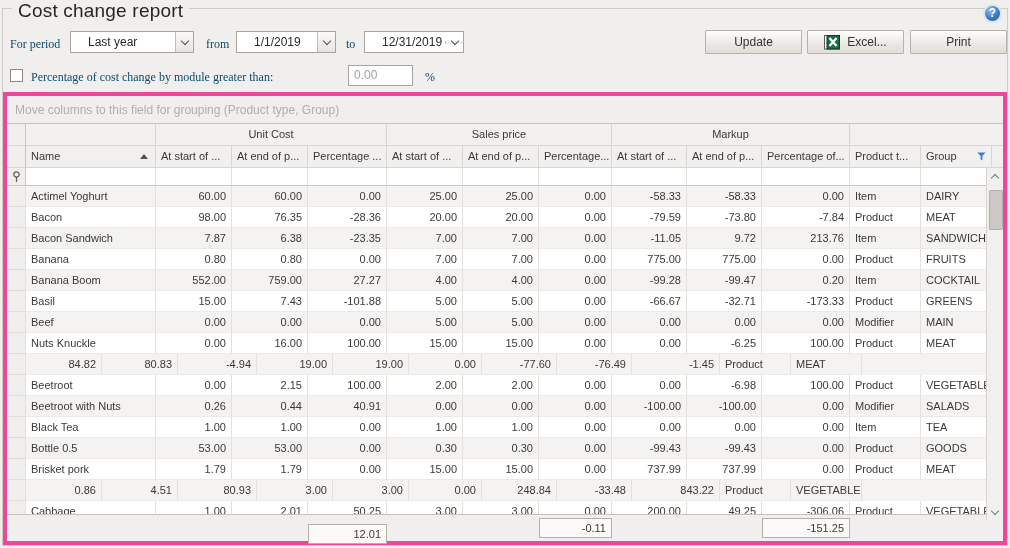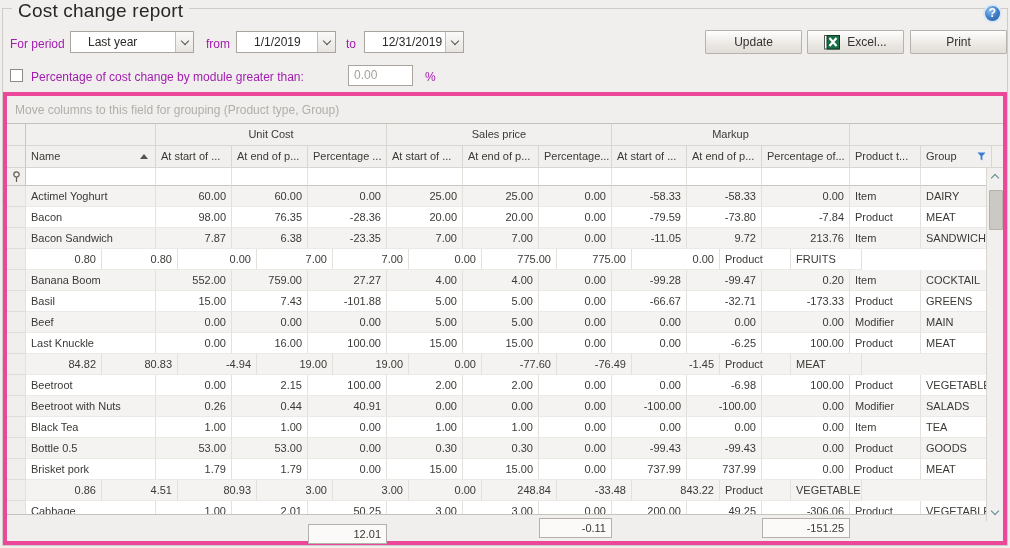--- a/index.html
+++ b/index.html
@@ -18,21 +18,21 @@
     font-size:19px;color:#292724;letter-spacing:.2px;}
 
   
   .help{position:absolute;left:983px;top:4px;width:19px;height:19px;
     border-radius:50%;
     background:radial-gradient(circle at 35% 28%, #8cc0f0 0%, #3a79c4 55%, #2a5c9e 100%);
     border:2px solid #d9e6f5;box-sizing:border-box;
     color:#fff;font-weight:bold;font-size:12px;line-height:15px;text-align:center;cursor:pointer;}
 
   
-  .lbl{position:absolute;font-size:12px;color:#a21caf;white-space:nowrap;}
+  .lbl{position:absolute;font-size:12px;color:#0c4a6e;white-space:nowrap;font-family:Liberation Serif, serif;}
   .combo{position:absolute;height:22px;box-sizing:border-box;
     border:1px solid #a9a49d;background:#fff;display:flex;cursor:pointer;}
   .combo .val{flex:1;font-size:12px;line-height:20px;padding-left:17px;color:#2c2a27;
     white-space:nowrap;overflow:hidden;}
   .combo .dd{width:17px;border-left:1px solid #c2bdb7;
     background:linear-gradient(#fbfaf9,#e7e4e0);
     display:flex;align-items:center;justify-content:center;}
   .chev{width:5px;height:5px;border-right:1.5px solid #55524d;border-bottom:1.5px solid #55524d;
     transform:rotate(45deg);margin-top:-3px;}
   .chev.up{transform:rotate(-135deg);margin-top:3px;}
@@ -135,21 +135,21 @@
     </div>
 </div>
 <div class="lbl" style="left:206px;top:37px;">from</div>
 <div class="combo" style="left:236px;top:31px;width:100px;">
   <div class="val">1/1/2019</div>
   <div class="dd">
       <span class="chev"></span>
     </div>
 </div>
 <div class="lbl" style="left:346px;top:37px;">to</div>
-<div class="combo" style="left:364px;top:31px;width:100px;">
+<div class="combo" style="left:364px;top:31px;width:100px;align-items:center;">
   <div class="val">12/31/2019</div>
   <div class="dd">
       <span class="chev"></span>
     </div>
 </div>
 
 <div class="btn" style="left:705px;">
   <span>Update</span>
 </div>
 <div class="btn" style="left:807px;">
@@ -270,20 +270,21 @@
         <div class="cell c5 num">7.00</div>
         <div class="cell c6 num">0.00</div>
         <div class="cell c7 num">-11.05</div>
         <div class="cell c8 num">9.72</div>
         <div class="cell c9 num">213.76</div>
         <div class="cell c10 txt">Item</div>
         <div class="cell c11 txt">SANDWICHES</div>
       </div>
       <div class="row even">
         <div class="cell ci ind"></div>
+        <div class="cell c0 name">Banana</div>
         <div class="cell c1 num">0.80</div>
         <div class="cell c2 num">0.80</div>
         <div class="cell c3 num">0.00</div>
         <div class="cell c4 num">7.00</div>
         <div class="cell c5 num">7.00</div>
         <div class="cell c6 num">0.00</div>
         <div class="cell c7 num">775.00</div>
         <div class="cell c8 num">775.00</div>
         <div class="cell c9 num">0.00</div>
         <div class="cell c10 txt">Product</div>
@@ -329,21 +330,21 @@
         <div class="cell c5 num">5.00</div>
         <div class="cell c6 num">0.00</div>
         <div class="cell c7 num">0.00</div>
         <div class="cell c8 num">0.00</div>
         <div class="cell c9 num">0.00</div>
         <div class="cell c10 txt">Modifier</div>
         <div class="cell c11 txt">MAIN</div>
       </div>
       <div class="row even">
         <div class="cell ci ind"></div>
-        <div class="cell c0 name">Last Knuckle</div>
+        <div class="cell c0 name">Nuts Knuckle</div>
         <div class="cell c1 num">0.00</div>
         <div class="cell c2 num">16.00</div>
         <div class="cell c3 num">100.00</div>
         <div class="cell c4 num">15.00</div>
         <div class="cell c5 num">15.00</div>
         <div class="cell c6 num">0.00</div>
         <div class="cell c7 num">0.00</div>
         <div class="cell c8 num">-6.25</div>
         <div class="cell c9 num">100.00</div>
         <div class="cell c10 txt">Product</div>

